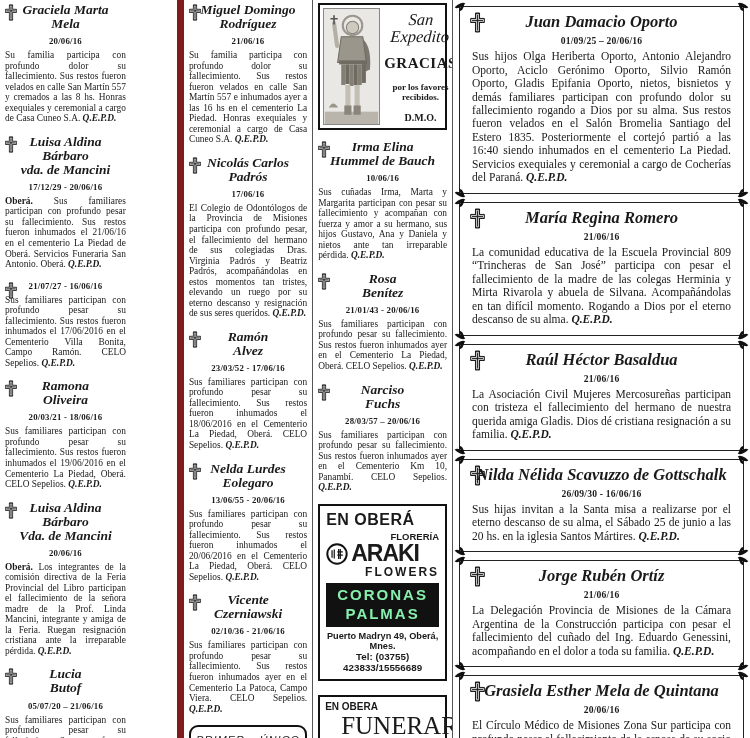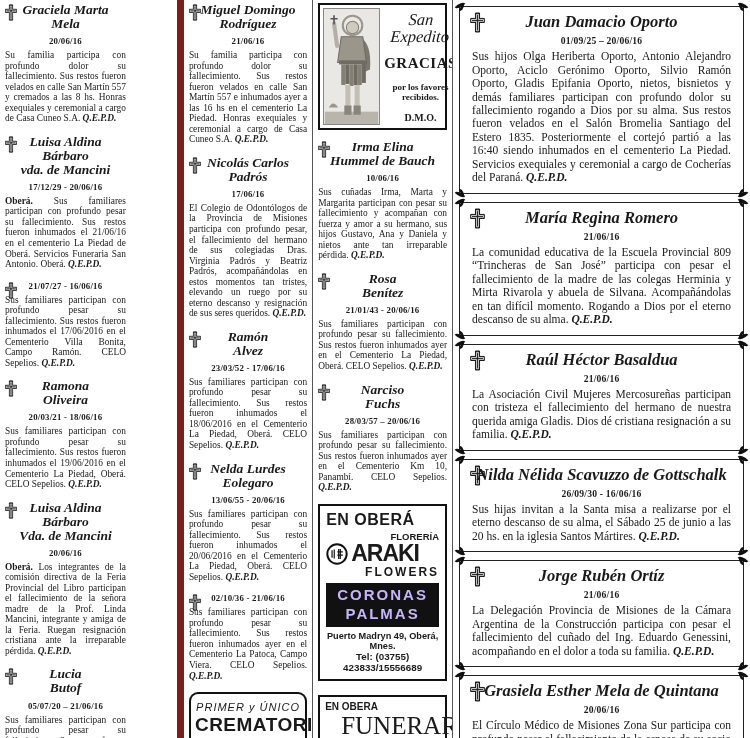--- a/index.html
+++ b/index.html
@@ -61,21 +61,21 @@
   .morada-name { font-size:20px; line-height:.98; }
 
   .ad-araki { border:2px solid #111; padding:5px 6px 6px; font-family:"Liberation Sans", sans-serif; }
   .araki-city { font-weight:bold; font-size:16px; letter-spacing:.5px; }
   .araki-type { text-align:right; font-weight:bold; font-size:9.5px; margin:2px 0 1px; }
   .araki-brandrow { display:flex; align-items:center; gap:3px; }
   .araki-logo { width:22px; height:22px; flex:none; }
   .araki-logo svg { width:100%; height:100%; display:block; }
   .araki-brand { font-weight:bold; font-size:23px; letter-spacing:-1px; line-height:.9; }
   .araki-flowers { text-align:right; font-weight:bold; font-size:12px; letter-spacing:2px; }
-  .araki-box { background:#111; color:#c4b5fd; text-align:center; font-weight:bold; font-size:15px; letter-spacing:2px; padding:3px 0 4px; margin:4px 0 4px; line-height:1.25; white-space:pre-line; }
+  .araki-box { background:#111; color:#86efac; text-align:center; font-weight:bold; font-size:15px; letter-spacing:2px; padding:3px 0 4px; margin:4px 0 4px; line-height:1.25; white-space:pre-line; }
   .araki-addr { font-weight:bold; font-size:9.2px; text-align:center; }
   .araki-tel { font-weight:bold; font-size:9.8px; text-align:center; }
 
   .ad-funeraria { border:2px solid #111; padding:4px 5px 5px; font-family:"Liberation Sans", sans-serif; margin-top:14px; }
   .fun-city { font-weight:bold; font-size:10px; }
   .fun-name { font-family:"Liberation Serif", serif; font-size:25px; text-align:center; line-height:1.0; margin:1px 16px 2px; }
   .fun-bar { background:#111; color:#fff; font-family:"Liberation Serif", serif; font-weight:bold; font-size:15.5px; text-align:center; letter-spacing:1px; padding:1px 0 2px; }
 </style>
 </head>
 <body>
@@ -233,20 +233,24 @@
     <div class="obit-body"><span>Sus familiares participan con profundo pesar su fallecimiento. Sus restos fueron inhumados el 20/06/2016 en el Cementerio La Piedad, Oberá. CELO Sepelios. </span><span class="qepd">Q.E.P.D.</span></div>
   </div>
       <div class="obit">
 
     <span class="cross">
       <svg viewBox="0 0 22 30">
         <path d="M8 1 h6 v8 h7 v6 h-7 v14 h-6 V15 H1 V9 h7 z" fill="#222" stroke="#000" stroke-width="1.2"></path>
         <path d="M9.6 3 h2.8 v7.6 h7.4 v2.8 h-7.4 v13.8 h-2.8 V13.4 H2.2 v-2.8 h7.4 z" fill="none" stroke="#fff" stroke-width="1.1"></path>
       </svg>
     </span>
+    <div class="obit-head">
+      <div class="obit-name">Vicente
+Czerniawski</div>
+    </div>
     <div class="obit-date">02/10/36 - 21/06/16</div>
     <div class="obit-body"><span>Sus familiares participan con profundo pesar su fallecimiento. Sus restos fueron inhumados ayer en el Cementerio La Patoca, Campo Viera. CELO Sepelios. </span><span class="qepd">Q.E.P.D.</span></div>
   </div>
       <div class="ad ad-morada">
     <div class="morada-top1">PRIMER y ÚNICO</div>
     <div class="morada-top2">CREMATORIO</div>
     <div class="morada-top3">de MISIONES</div>
     <div class="morada-box">
       <div class="morada-name">Morada del Avá</div>
 

